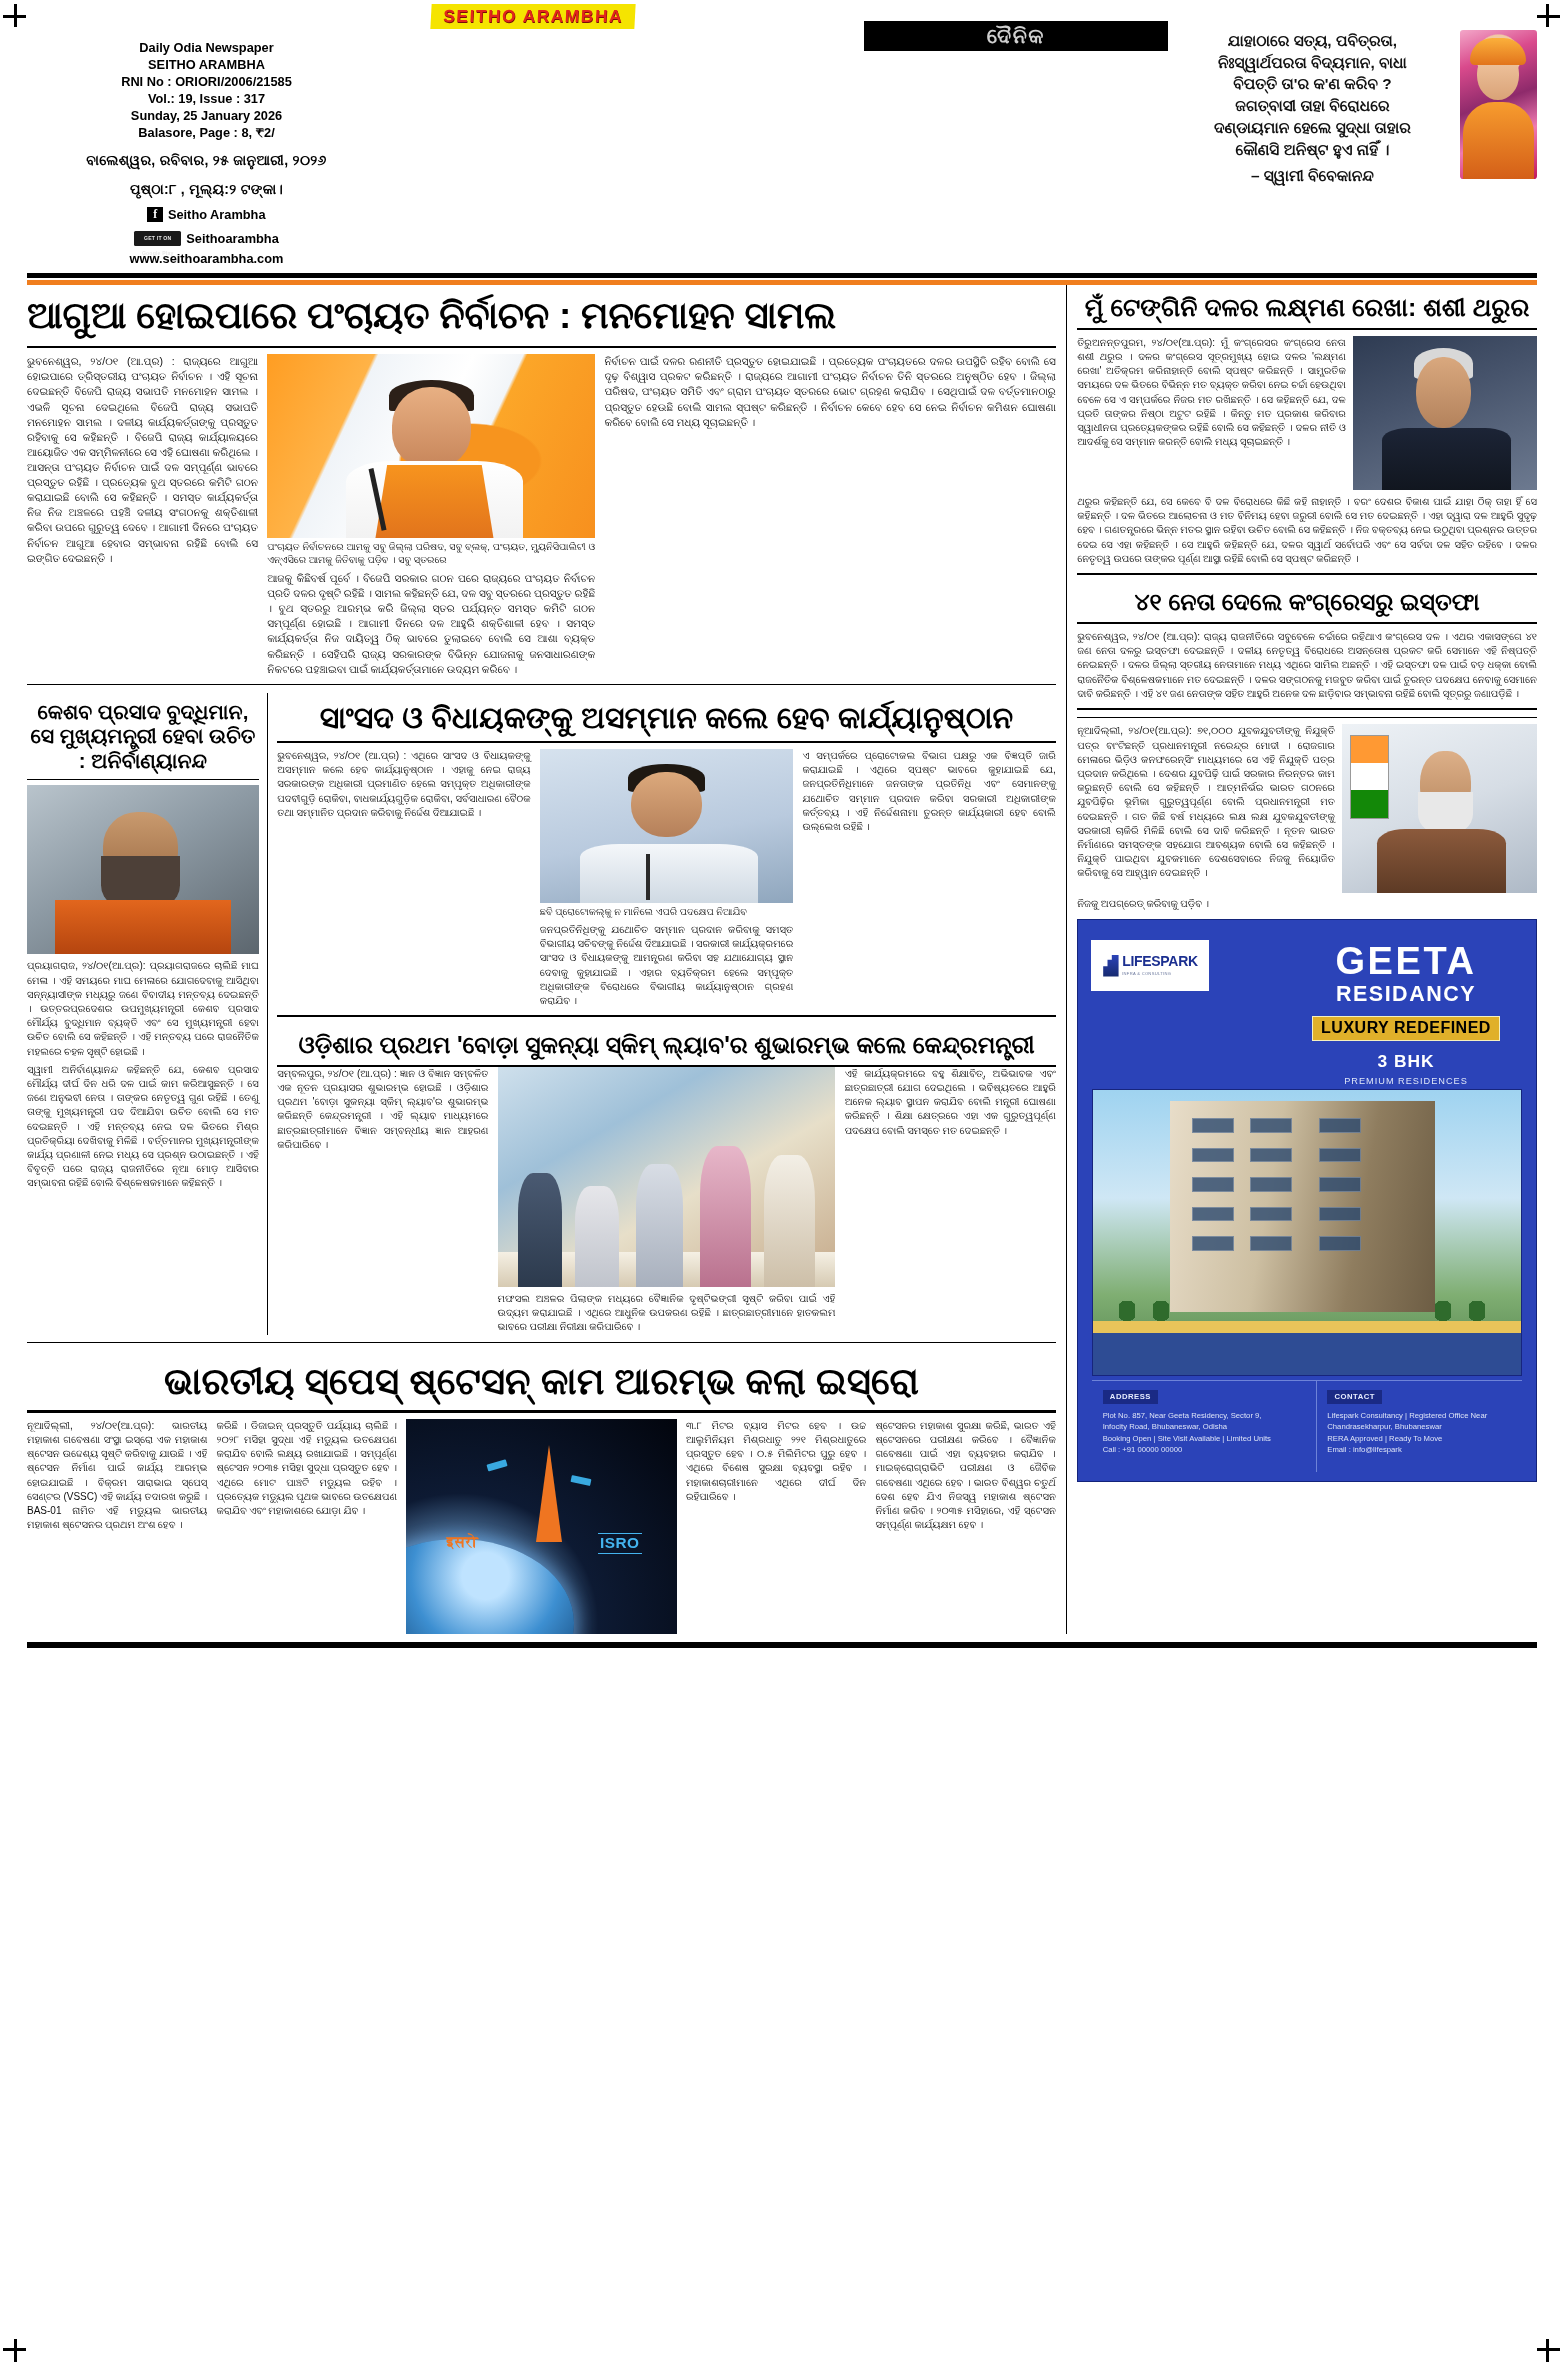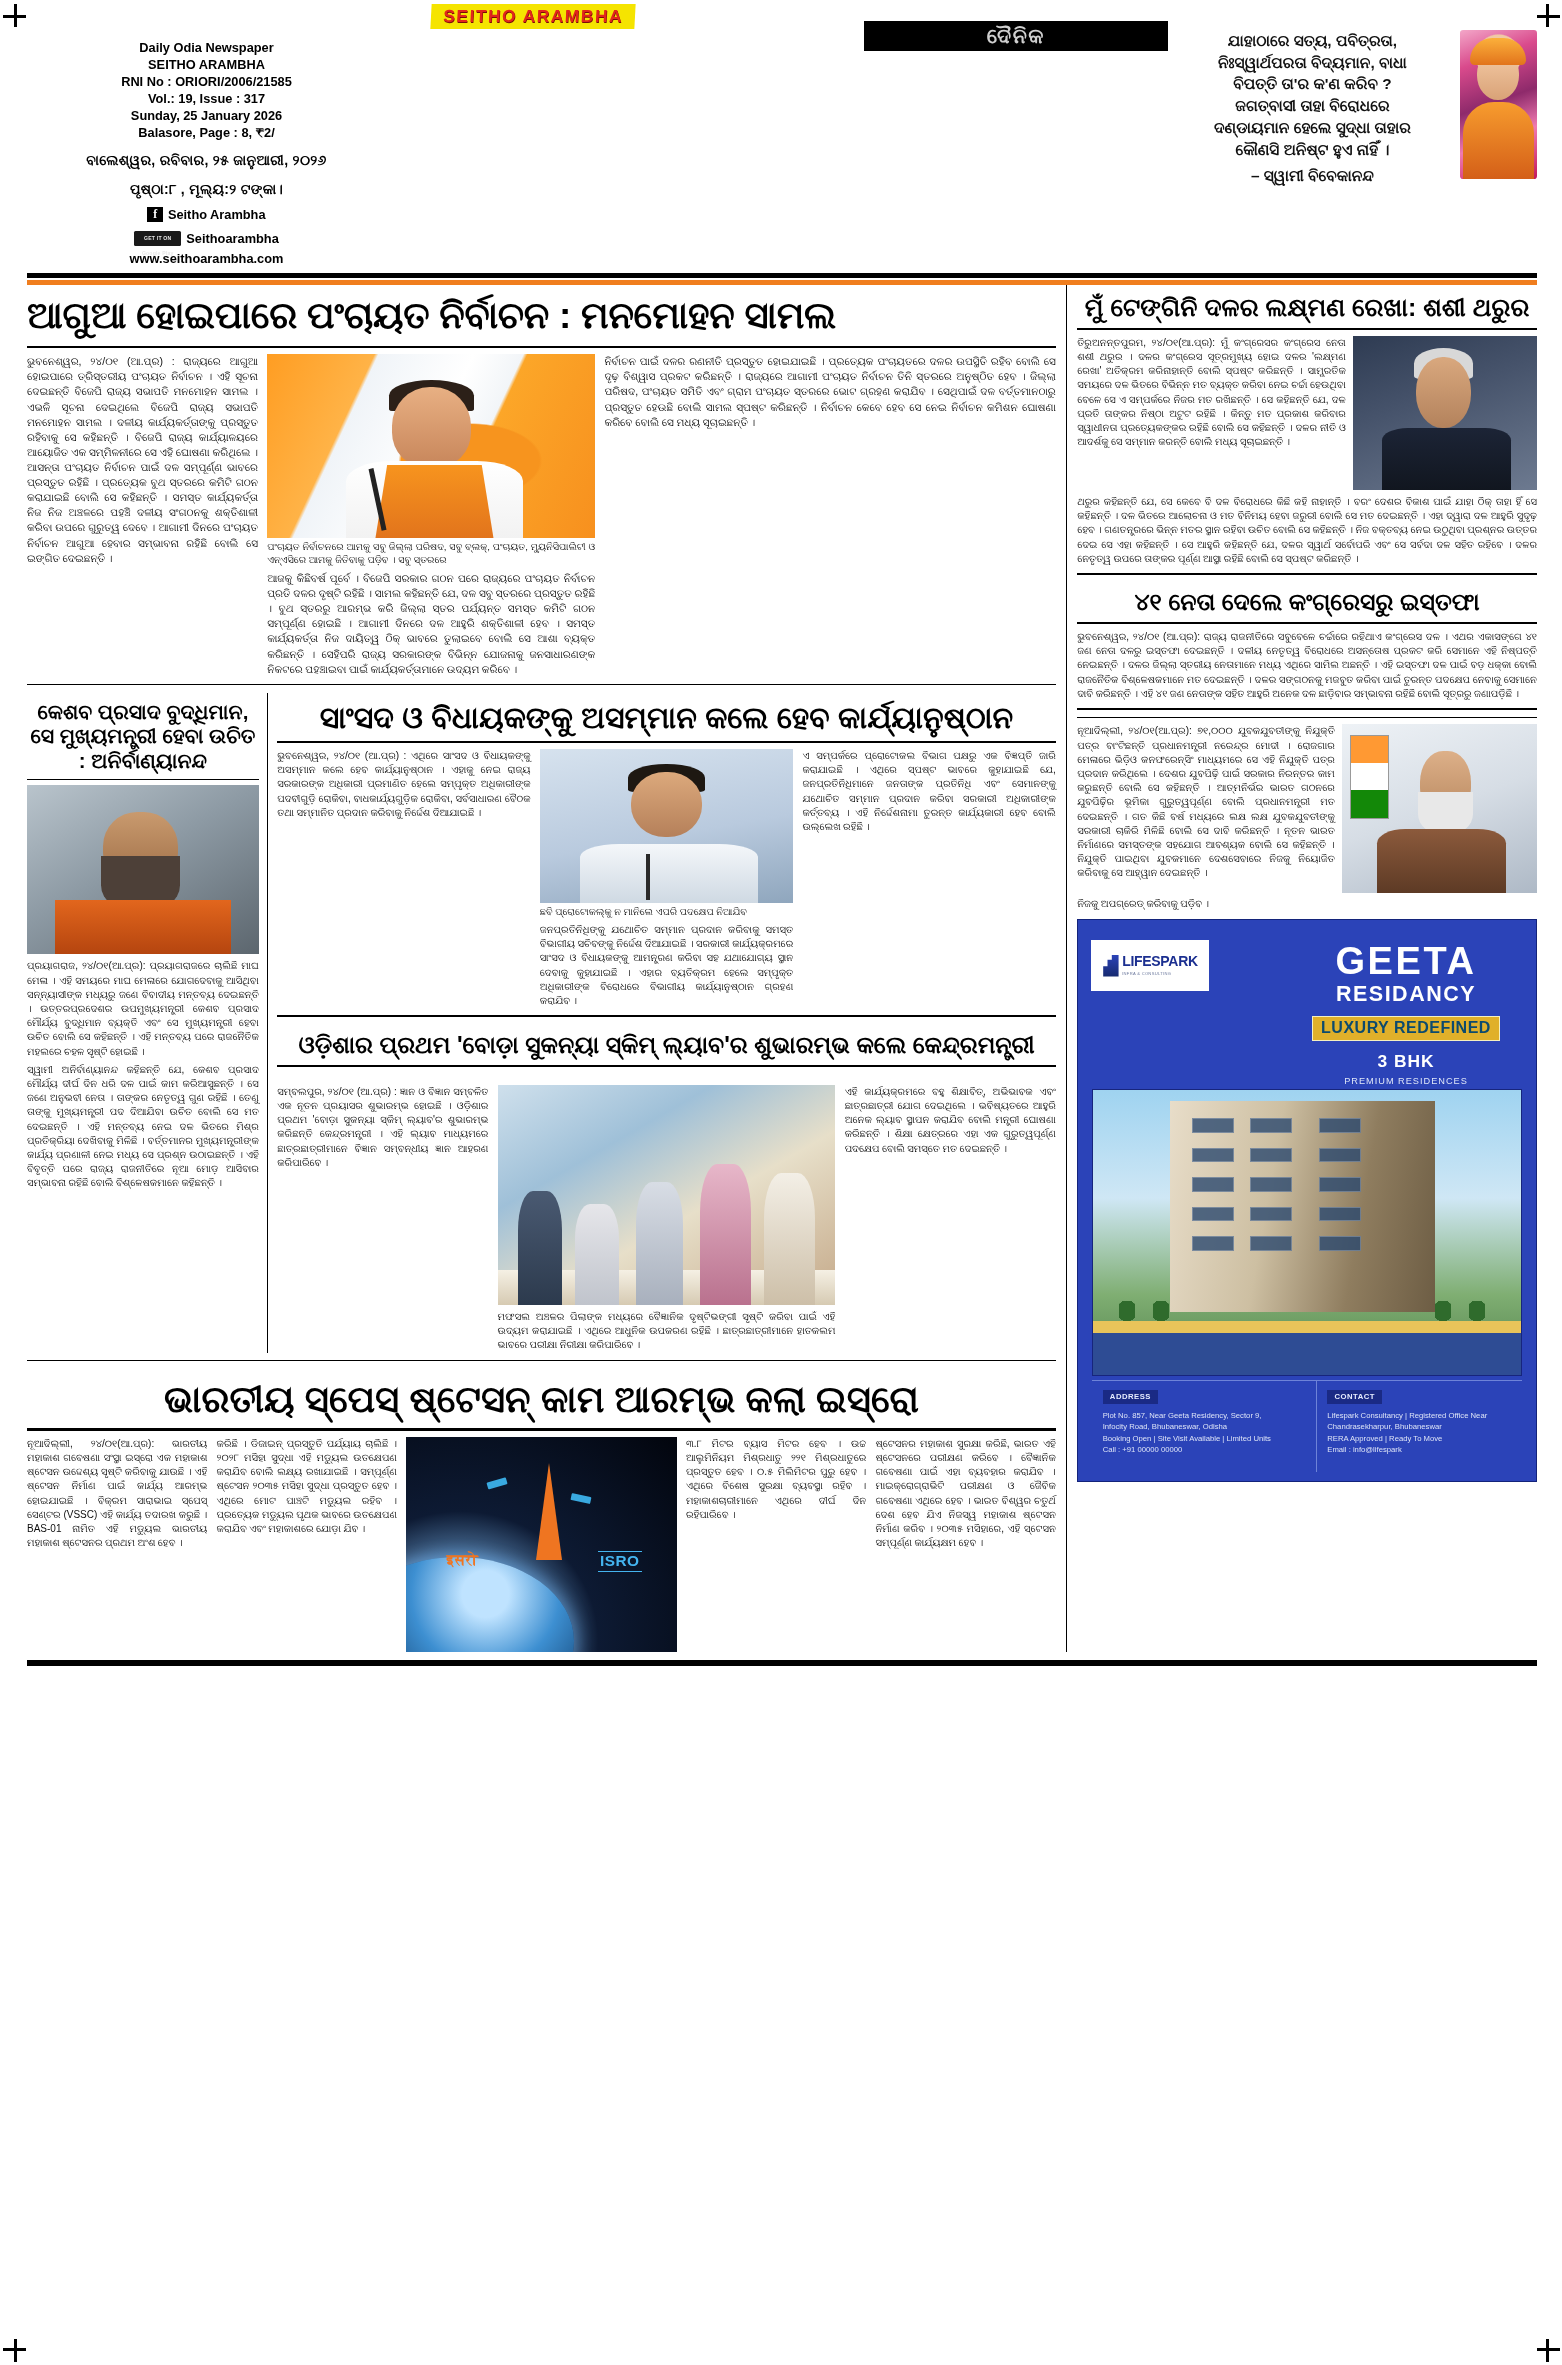--- a/index.html
+++ b/index.html
@@ -483,21 +483,21 @@
   }
   .ad-brand {
     font-size: 38px; font-weight: bold; letter-spacing: 2.6px; line-height: 0.98;
     font-family: "Liberation Sans", sans-serif;
   }
   .ad-brand2 {
     font-size: 21.5px; font-weight: bold; letter-spacing: 1.5px; margin-top: 1px;
   }
   .ad-tag {
     display: inline-block; margin-top: 9.2px;
-    background: #e0b02a; color: #0c4a6e;
+    background: #e0b02a; color: #000000;
     font-size: 16px; font-weight: bold; letter-spacing: 0.5px;
     padding: 2.6px 8.2px; border: 1px solid #f5f0c0;
   }
   .ad-bhk { font-size: 17.4px; font-weight: bold; margin-top: 10.2px; letter-spacing: 1px; }
   .ad-sub1 { font-size: 9.2px; margin-top: 4.1px; letter-spacing: 1px; color: #dfe6f8; }
   .ad-sub2 { font-size: 8.7px; margin-top: 2.6px; letter-spacing: 0.8px; color: #cfd9f2; }
 
   .ad-building {
     position: absolute; left: 14.3px; right: 14.3px; top: 169px; height: 287px;
     background: linear-gradient(180deg,#9fd3f0 0%,#cfe7f5 38%,#7fae72 72%,#4f7f4a 100%);
@@ -673,21 +673,21 @@
             <div class="tcol">
               <div class="body-text small">ଏ ସମ୍ପର୍କରେ ପ୍ରୋଟୋକଲ ବିଭାଗ ପକ୍ଷରୁ ଏକ ବିଜ୍ଞପ୍ତି ଜାରି କରାଯାଇଛି । ଏଥିରେ ସ୍ପଷ୍ଟ ଭାବରେ କୁହାଯାଇଛି ଯେ, ଜନପ୍ରତିନିଧିମାନେ ଜନତାଙ୍କ ପ୍ରତିନିଧି ଏବଂ ସେମାନଙ୍କୁ ଯଥୋଚିତ ସମ୍ମାନ ପ୍ରଦାନ କରିବା ସରକାରୀ ଅଧିକାରୀଙ୍କ କର୍ତ୍ତବ୍ୟ । ଏହି ନିର୍ଦ୍ଦେଶନାମା ତୁରନ୍ତ କାର୍ଯ୍ୟକାରୀ ହେବ ବୋଲି ଉଲ୍ଲେଖ ରହିଛି ।</div>
             </div>
           </div>
 
           <div class="sep-rule"></div>
 
           <div class="h-sec" style="font-size:23.6px;">ଓଡ଼ିଶାର ପ୍ରଥମ 'ବୋଡ଼ା ସୁକନ୍ୟା ସ୍କିମ୍ ଲ୍ୟାବ'ର ଶୁଭାରମ୍ଭ କଲେ କେନ୍ଦ୍ରମନ୍ତ୍ରୀ</div>
           <div class="rule-thin"></div>
 
-          <div class="cols" style="padding-top:18px;">
+          <div class="cols" style="padding-top:0;">
             <div class="tcol">
               <div class="body-text small">ସମ୍ବଲପୁର, ୨୪/୦୧ (ଆ.ପ୍ର) : ଜ୍ଞାନ ଓ ବିଜ୍ଞାନ ସମ୍ବଳିତ ଏକ ନୂତନ ପ୍ରୟାସର ଶୁଭାରମ୍ଭ ହୋଇଛି । ଓଡ଼ିଶାର ପ୍ରଥମ 'ବୋଡ଼ା ସୁକନ୍ୟା ସ୍କିମ୍ ଲ୍ୟାବ'ର ଶୁଭାରମ୍ଭ କରିଛନ୍ତି କେନ୍ଦ୍ରମନ୍ତ୍ରୀ । ଏହି ଲ୍ୟାବ ମାଧ୍ୟମରେ ଛାତ୍ରଛାତ୍ରୀମାନେ ବିଜ୍ଞାନ ସମ୍ବନ୍ଧୀୟ ଜ୍ଞାନ ଆହରଣ କରିପାରିବେ ।</div>
             </div>
             <div class="tcol" style="flex:1.6;">
               <div class="photo photo-event">
                 <div class="table"></div>
                 <div class="p1"></div>
                 <div class="p2"></div>
                 <div class="p3"></div>
                 <div class="p4"></div>

